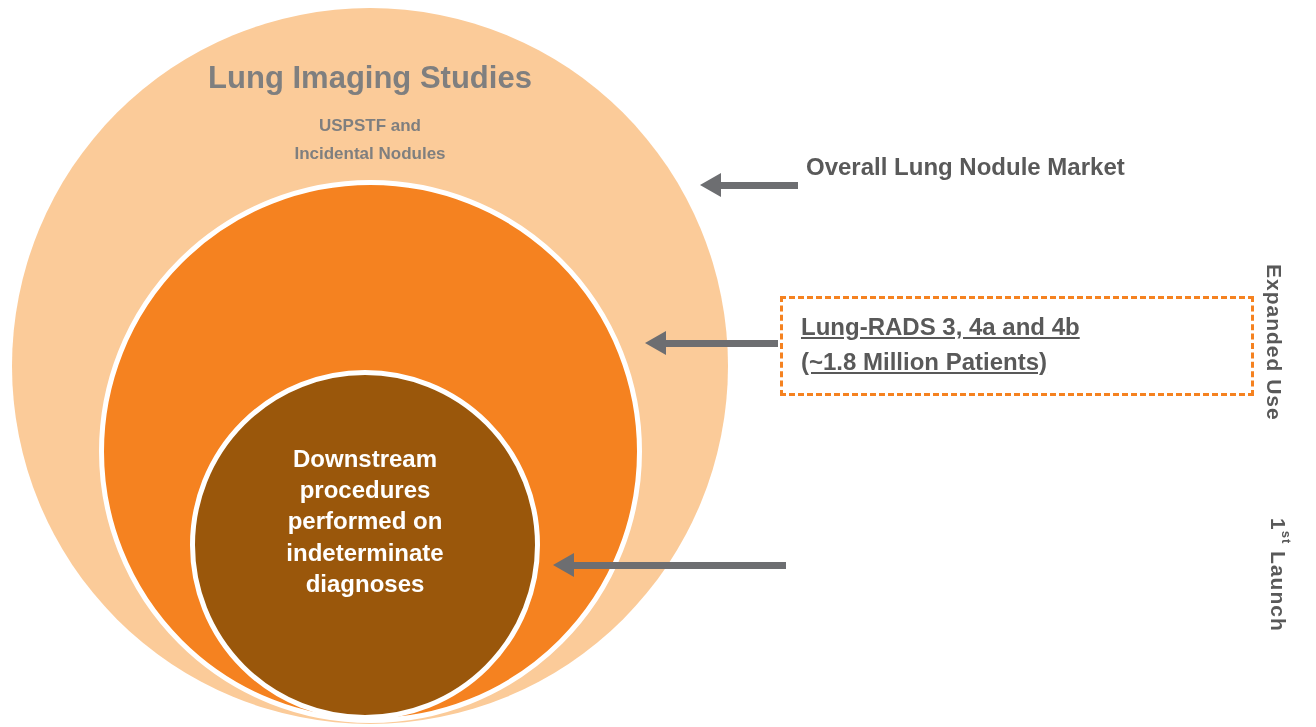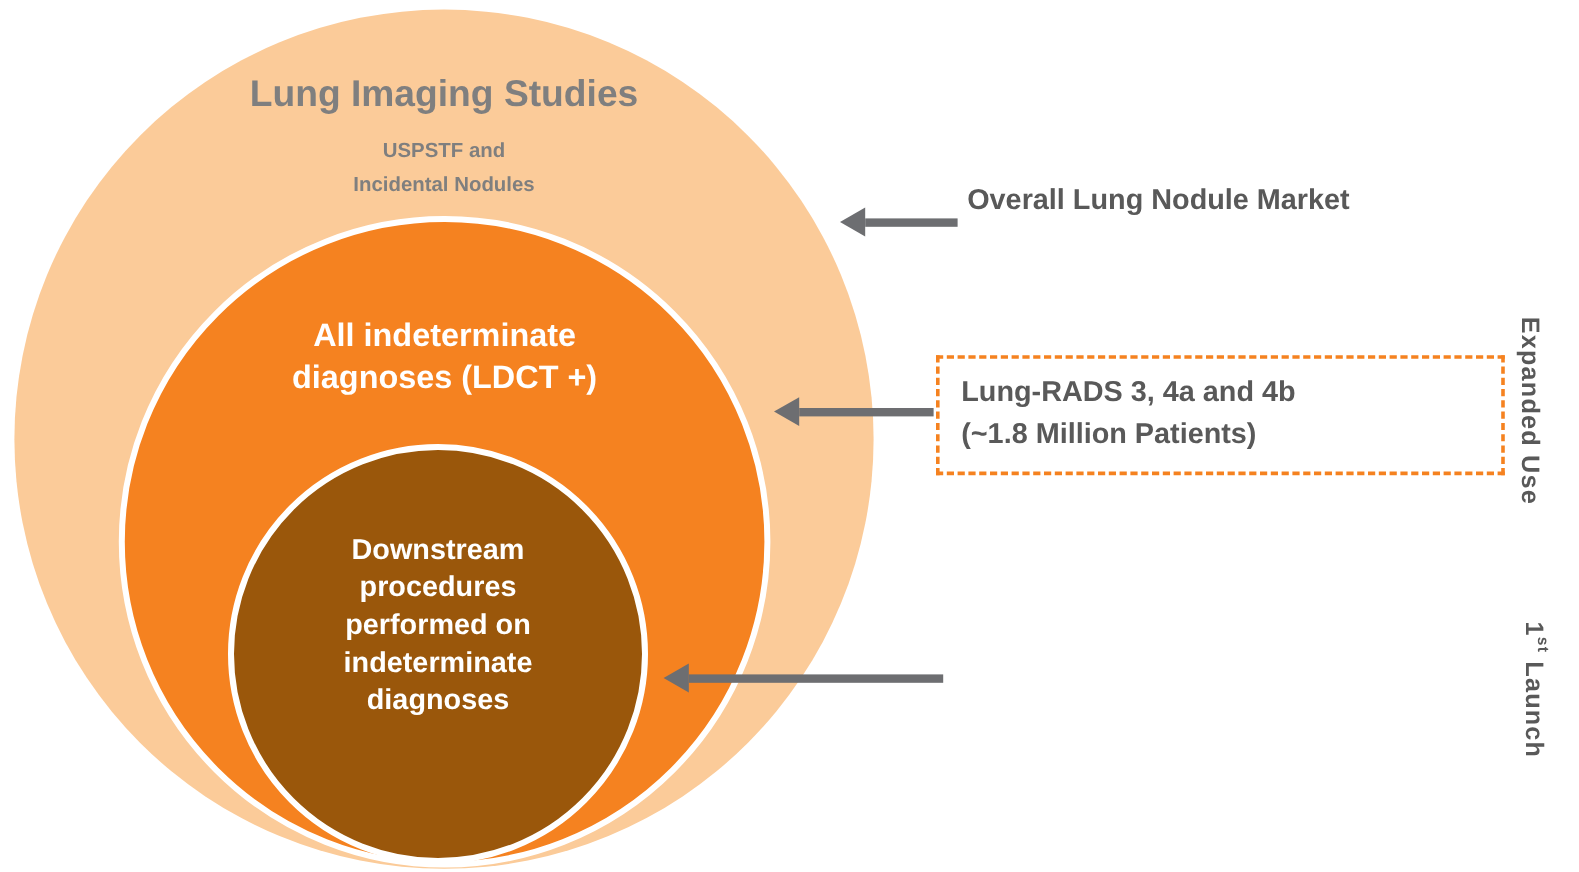--- a/index.html
+++ b/index.html
@@ -66,21 +66,21 @@
     text-align:center;
   }
   .ann-plain{left:806px;top:150px;}
   .dashed-box{
     position:absolute;z-index:4;
     border:3px dashed var(--dashed_border);
     padding:11px 18px;
     color:var(--label_gray);
     font-size:24px;font-weight:bold;line-height:1.45;
   }
-  .box-expanded{left:780px;top:296px;width:474px;height:100px;}
+  .box-expanded{left:780px;top:296px;width:474px;height:100px;text-decoration:underline;}
   .box-launch{left:788px;top:518px;width:452px;height:98px;}
   .arrow{
     position:absolute;z-index:5;
     display:flex;align-items:center;height:26px;
   }
   .arrow-head{
     width:0;height:0;flex:0 0 auto;
     border-top:12px solid transparent;
     border-bottom:12px solid transparent;
     border-right:21px solid var(--arrow_gray);
@@ -109,22 +109,20 @@
 
 <div class="canvas">
 
   <div class="circle circle-outer"></div>
   <div class="circle circle-middle"></div>
   <div class="circle circle-inner"></div>
 
   <div class="txt outer-title">Lung Imaging Studies</div>
   <div class="txt outer-subtitle">USPSTF and
 Incidental Nodules</div>
-  <div class="txt middle-label">All indeterminate
-diagnoses (LDCT +)</div>
   <div class="txt inner-label">Downstream
 procedures
 performed on
 indeterminate
 diagnoses</div>
 
   <div class="annotation ann-plain">
     <div>Overall Lung Nodule Market</div>
   </div>
 

